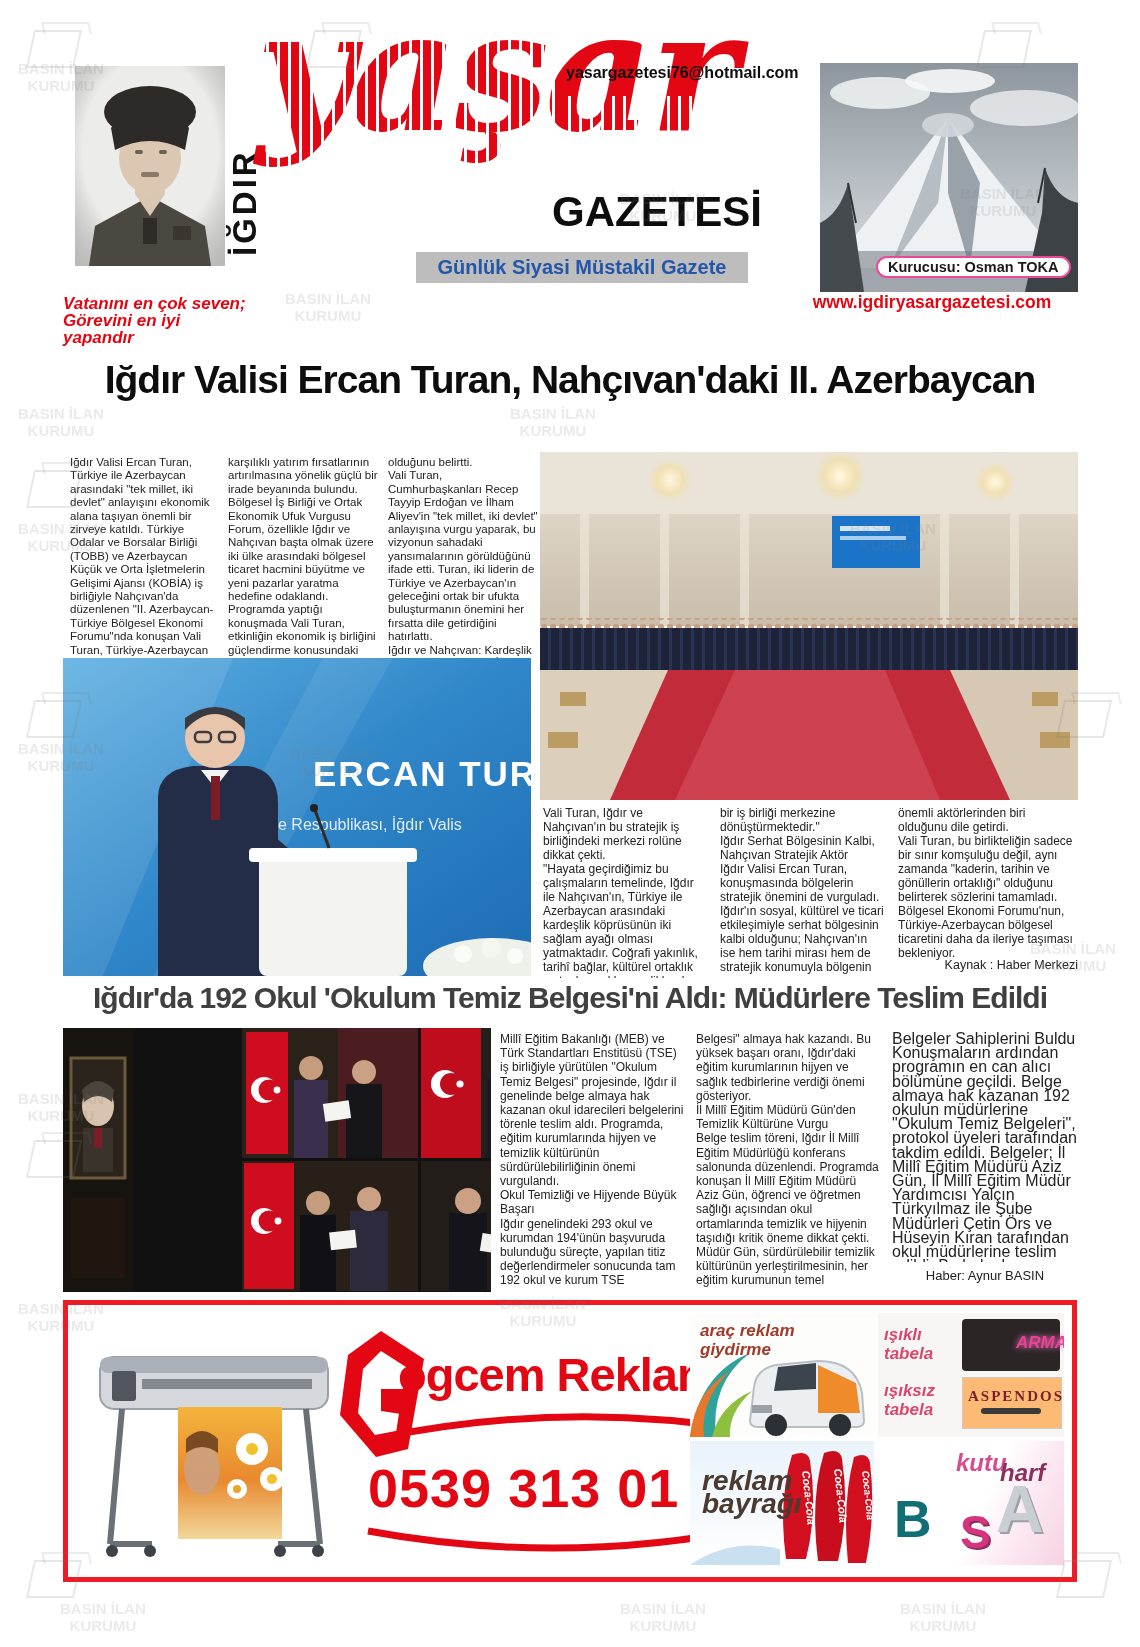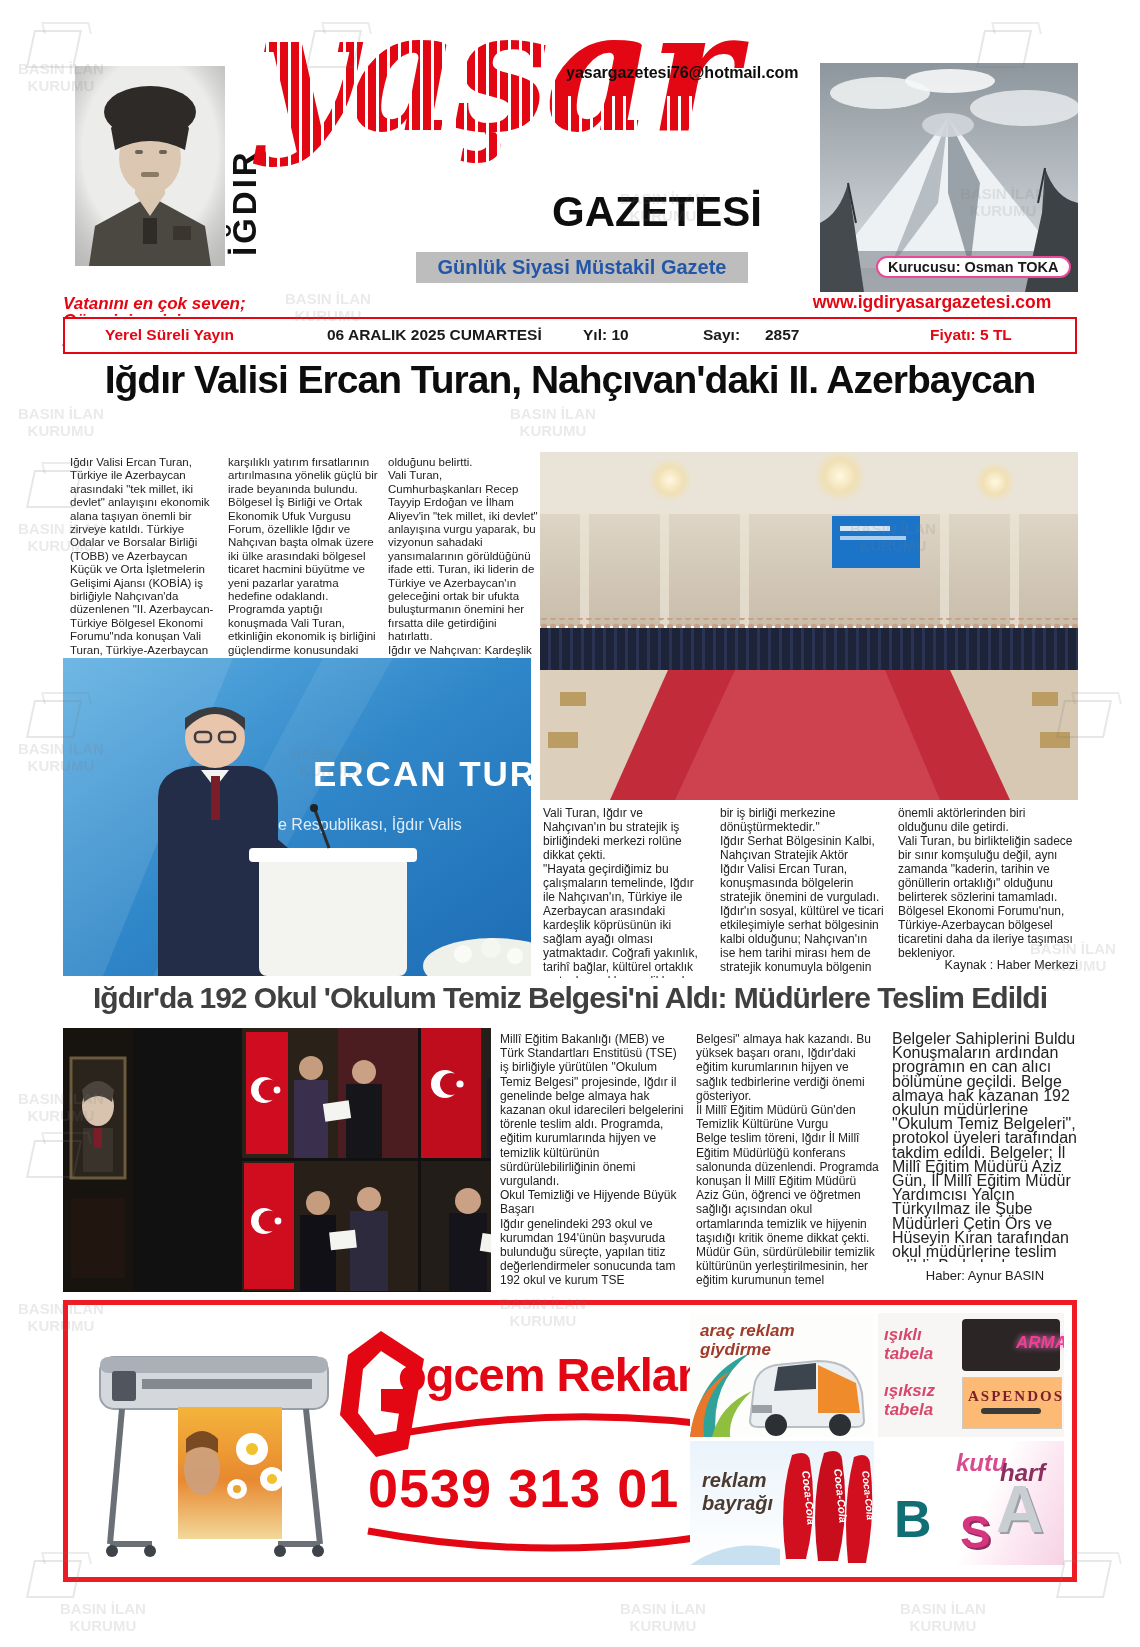--- a/index.html
+++ b/index.html
@@ -123,28 +123,20 @@
       <ellipse cx="128" cy="62" rx="26" ry="12" fill="#cfd5d9" opacity=".9"></ellipse>
       <rect x="0" y="188" width="258" height="41" fill="#70777d" opacity=".55"></rect>
       <path d="M0 229 L0 160 Q20 150 28 120 L34 160 L44 229 Z" fill="#454a4e"></path>
       <path d="M258 229 L258 140 Q235 135 225 105 L222 150 L205 229 Z" fill="#3d4246"></path>
       <path d="M225 105 L218 140 M28 120 L36 160" stroke="#2f3336" stroke-width="2" fill="none"></path>
     </svg>
   </div>
   <div class="abs founder-badge">Kurucusu: Osman TOKA</div>
   <div class="abs website">www.igdiryasargazetesi.com</div>
 
-  <div class="abs infobar">
-    <span class="ib-red" style="left:40px;">Yerel Süreli Yayın</span>
-    <span style="left:262px;">06 ARALIK 2025  CUMARTESİ</span>
-    <span style="left:518px;">Yıl: 10</span>
-    <span style="left:638px;">Sayı:</span>
-    <span style="left:700px;">2857</span>
-    <span class="ib-red" style="left:865px;">Fiyatı: 5 TL</span>
-  </div>
 
   <div class="abs headline1">
     <div>Iğdır Valisi Ercan Turan, Nahçıvan'daki II. Azerbaycan</div>
   </div>
 
   <div class="coltext c1">Iğdır Valisi Ercan Turan, Türkiye ile Azerbaycan arasındaki "tek millet, iki devlet" anlayışını ekonomik alana taşıyan önemli bir zirveye katıldı. Türkiye Odalar ve Borsalar Birliği (TOBB) ve Azerbaycan Küçük ve Orta İşletmelerin Gelişimi Ajansı (KOBİA) iş birliğiyle Nahçıvan'da düzenlenen "II. Azerbaycan-Türkiye Bölgesel Ekonomi Forumu"nda konuşan Vali Turan, Türkiye-Azerbaycan ticaretinin geliştirilmesi ve</div>
   <div class="coltext c2">karşılıklı yatırım fırsatlarının artırılmasına yönelik güçlü bir irade beyanında bulundu.
 Bölgesel İş Birliği ve Ortak Ekonomik Ufuk Vurgusu
 Forum, özellikle Iğdır ve Nahçıvan başta olmak üzere iki ülke arasındaki bölgesel ticaret hacmini büyütme ve yeni pazarlar yaratma hedefine odaklandı. Programda yaptığı konuşmada Vali Turan, etkinliğin ekonomik iş birliğini güçlendirme konusundaki ortak kararlılığın açık bir göstergesi</div>
   <div class="coltext c3">olduğunu belirtti.
@@ -419,21 +411,21 @@
         <path d="M0 124 Q40 96 90 108 L90 124 Z" fill="#bcd8ee" opacity=".8"></path>
         <g>
           <path d="M96 118 Q88 60 102 14 Q118 8 120 20 Q128 70 116 118 Z" fill="#d10f1f"></path>
           <path d="M128 120 Q120 58 134 12 Q150 6 152 18 Q160 70 148 120 Z" fill="#c80d1d"></path>
           <path d="M158 122 Q152 62 164 16 Q178 10 180 22 Q186 72 176 122 Z" fill="#d10f1f"></path>
           <text transform="translate(112 30) rotate(84)" font-size="11" font-style="italic" font-weight="bold" fill="#ffffff">Coca-Cola</text>
           <text transform="translate(144 28) rotate(84)" font-size="11" font-style="italic" font-weight="bold" fill="#ffffff">Coca-Cola</text>
           <text transform="translate(172 30) rotate(84)" font-size="10" font-style="italic" font-weight="bold" fill="#ffffff">Coca-Cola</text>
         </g>
       </svg>
-      <div class="ad-label" style="left:12px;top:28px;font-size:20px;color:#4a3a30;line-height:23px;">reklam
+      <div class="ad-label" style="left:12px;top:28px;font-size:28px;color:#4a3a30;line-height:23px;">reklam
 bayrağı</div>
     </div>
 
     <div class="q" style="left:810px;top:136px;width:186px;height:124px;background:linear-gradient(115deg,#ffffff 55%,#fce8f2 75%,#f6d2e4 100%);">
       <span class="abs" style="left:78px;top:8px;font-size:24px;font-style:italic;font-weight:bold;color:#d64c8e;">kutu</span>
       <span class="abs" style="left:122px;top:18px;font-size:24px;font-style:italic;font-weight:bold;color:#8c2f5e;">harf</span>
       <span class="abs" style="left:16px;top:48px;font-size:52px;font-weight:bold;color:#0f6f74;">B</span>
       <span class="abs" style="left:118px;top:30px;font-size:66px;font-weight:bold;color:#c9ced3;text-shadow:2px 2px 0 #9aa0a6;">A</span>
       <span class="abs" style="left:82px;top:64px;font-size:46px;font-weight:bold;color:#d6347f;text-shadow:2px 2px 0 #8c2f5e;">S</span>
     </div>

